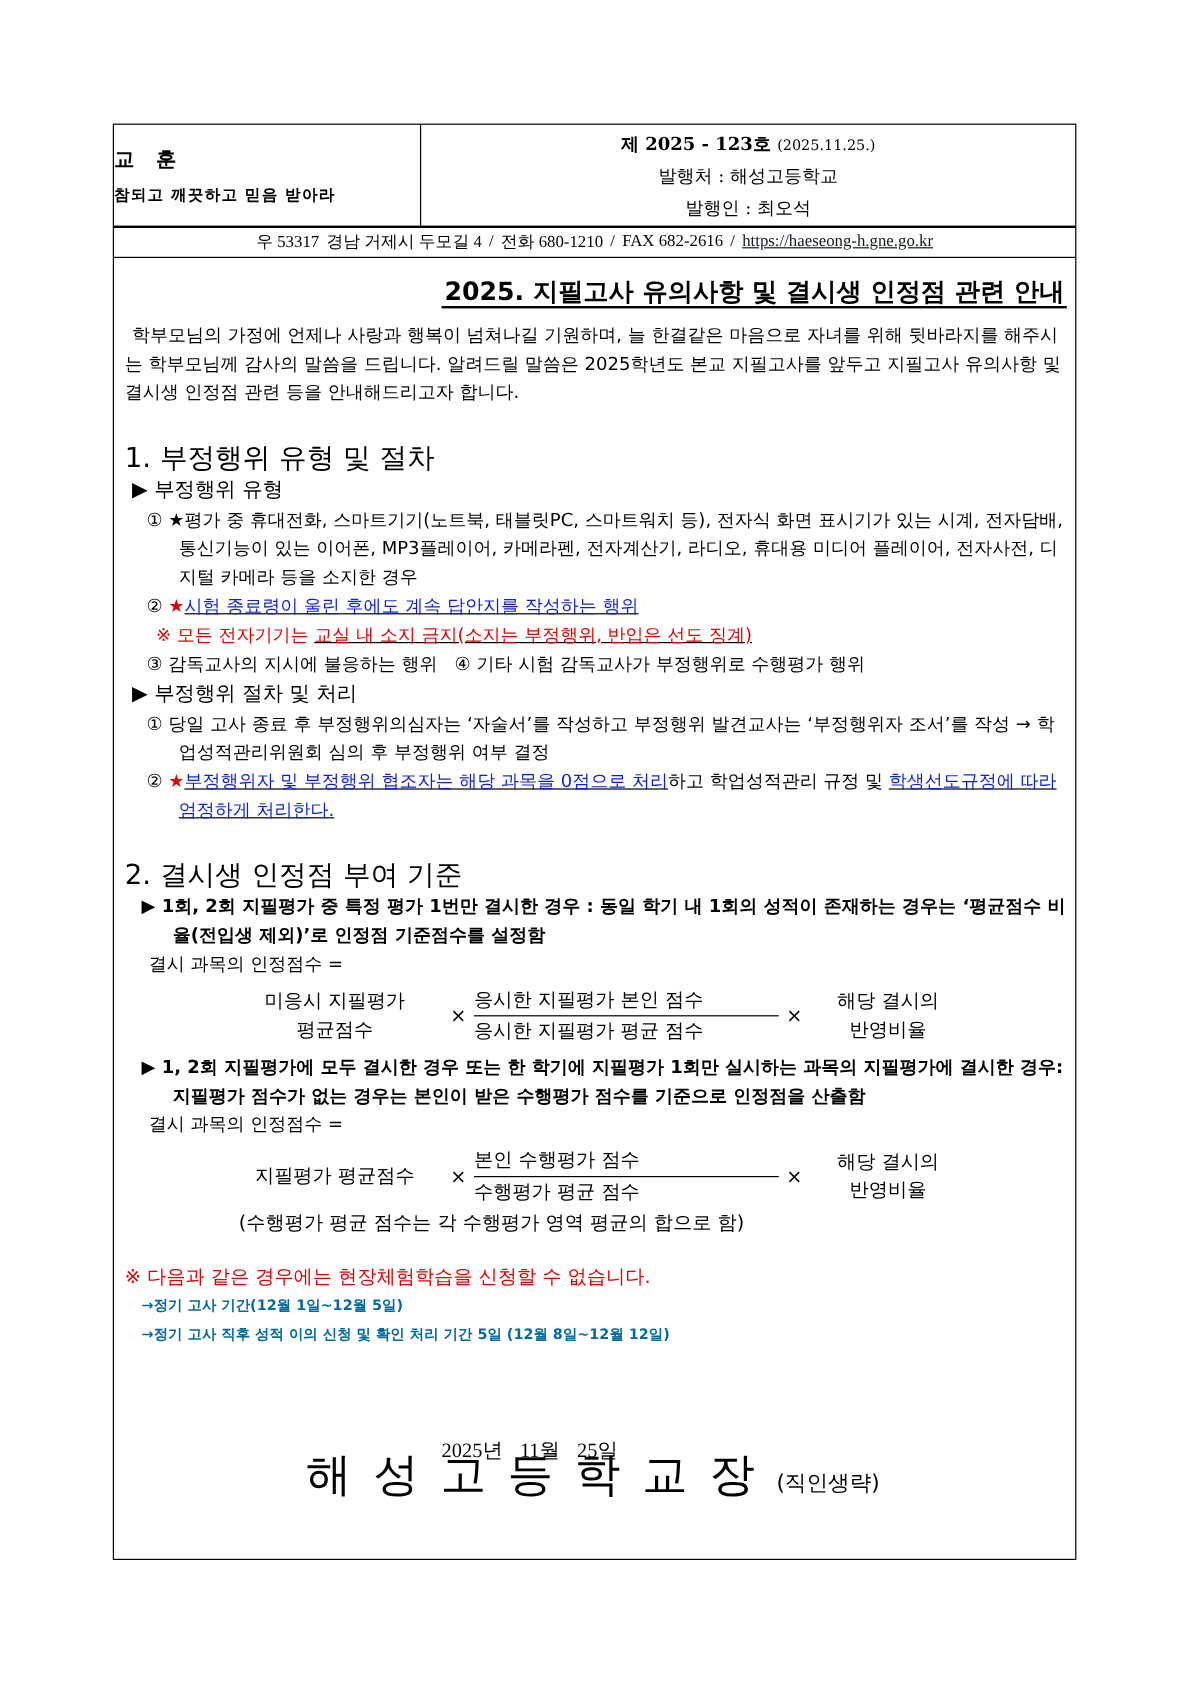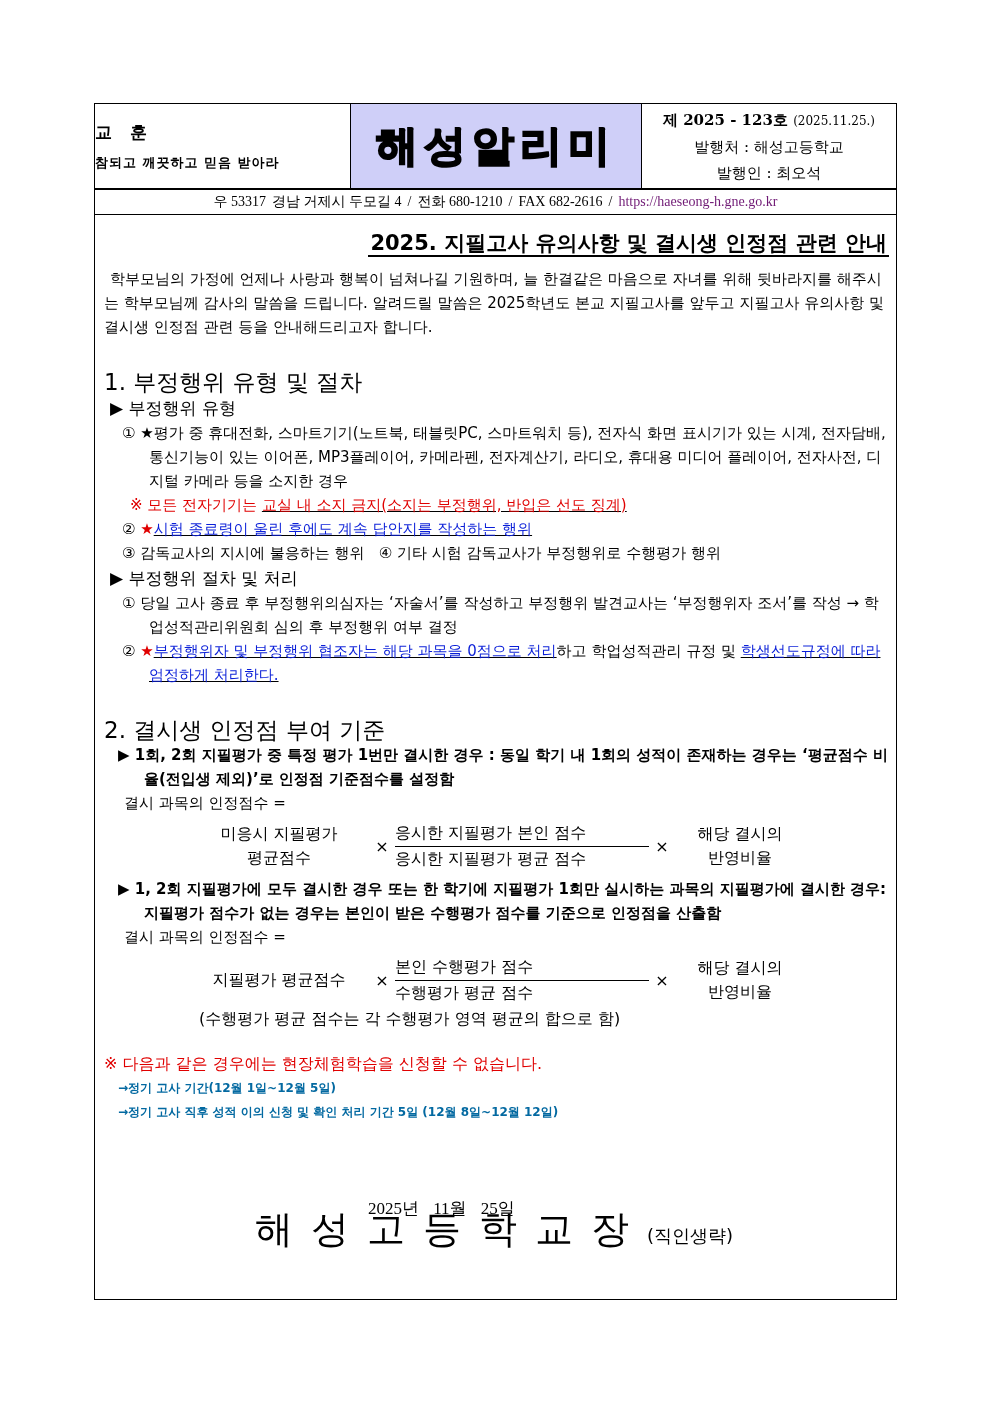--- a/index.html
+++ b/index.html
@@ -34,21 +34,21 @@
       flex: 1; display: flex; flex-direction: column; align-items: center; justify-content: center;
       font-family: "DejaVu Serif", serif; font-size: 15px; line-height: 26px;
     }
     .issue-no { font-weight: bold; }
     .issue-no small { font-weight: normal; font-size: 12px; }
     .address {
       height: 24px; border-bottom: 1.5px solid #000;
       display: flex; align-items: center; justify-content: center;
       font-family: "Liberation Serif", serif; font-size: 14px; gap: 6px;
     }
-    .address a { color: #701a75; }
+    .address a { color: #0f172a; text-decoration: underline; }
     .content { position: relative; padding: 0 7px 0 9px; font-size: 15px; }
     .doc-title {
       text-align: right; margin-top: 14px; margin-bottom: 10px;
     }
     .doc-title span {
       font-size: 21px; font-weight: bold; border-bottom: 2px solid #000; padding: 0 2px;
     }
     .intro { line-height: 24px; text-indent: 6px; margin: 0; font-size: 15px; }
     .sec-h { font-size: 23px; margin: 0; line-height: 26px; }
     .sub-h { font-size: 17px; margin: 0; line-height: 26px; padding-left: 6px; }
@@ -79,23 +79,20 @@
 </head>
 <body>
 
 <div class="frame">
 
   <div class="header">
     <div class="motto">
       <div class="motto-title">교 훈</div>
       <div class="motto-text">참되고 깨끗하고 믿음 받아라</div>
     </div>
-    <div class="banner">
-      <div class="banner-text">해성알리미</div>
-    </div>
     <div class="issue">
       <div class="issue-no">
         <span>제 2025 - 123호</span>
         <small>(2025.11.25.)</small>
       </div>
       <div>발행처 : 해성고등학교</div>
       <div>발행인 : 최오석</div>
     </div>
   </div>
 
@@ -116,26 +113,26 @@
     </div>
     <p class="intro">학부모님의 가정에 언제나 사랑과 행복이 넘쳐나길 기원하며, 늘 한결같은 마음으로 자녀를 위해 뒷바라지를 해주시는 학부모님께 감사의 말씀을 드립니다. 알려드릴 말씀은 2025학년도 본교 지필고사를 앞두고 지필고사 유의사항 및 결시생 인정점 관련 등을 안내해드리고자 합니다.</p>
 
     <div style="height:30px"></div>
     <p class="sec-h">1. 부정행위 유형 및 절차</p>
     <p class="sub-h">▶ 부정행위 유형</p>
     <p class="item">
       <span>①</span>
       <span>★평가 중 휴대전화, 스마트기기(노트북, 태블릿PC, 스마트워치 등), 전자식 화면 표시기가 있는 시계, 전자담배, 통신기능이 있는 이어폰, MP3플레이어, 카메라펜, 전자계산기, 라디오, 휴대용 미디어 플레이어, 전자사전, 디지털 카메라 등을 소지한 경우</span>
     </p>
-    <p class="note-line red">
-      <span>※ 모든 전자기기는 </span><span class="u">교실 내 소지 금지(소지는 부정행위, 반입은 선도 징계)</span>
-    </p>
     <p class="note-line" style="padding-left:18px">
       <span>②</span>
       <span class="red">★</span><span class="blue u">시험 종료령이 울린 후에도 계속 답안지를 작성하는 행위</span>
+    </p>
+    <p class="note-line red">
+      <span>※ 모든 전자기기는 </span><span class="u">교실 내 소지 금지(소지는 부정행위, 반입은 선도 징계)</span>
     </p>
     <p class="note-line" style="padding-left:18px">
       <span>③ 감독교사의 지시에 불응하는 행위</span>&nbsp;&nbsp;
       <span>④ 기타 시험 감독교사가 부정행위로 수행평가 행위</span>
     </p>
     <p class="sub-h">▶ 부정행위 절차 및 처리</p>
     <p class="item">
       <span>①</span>
       <span>당일 고사 종료 후 부정행위의심자는 ‘자술서’를 작성하고 부정행위 발견교사는 ‘부정행위자 조서’를 작성 → 학업성적관리위원회 심의 후 부정행위 여부 결정</span>
     </p>

